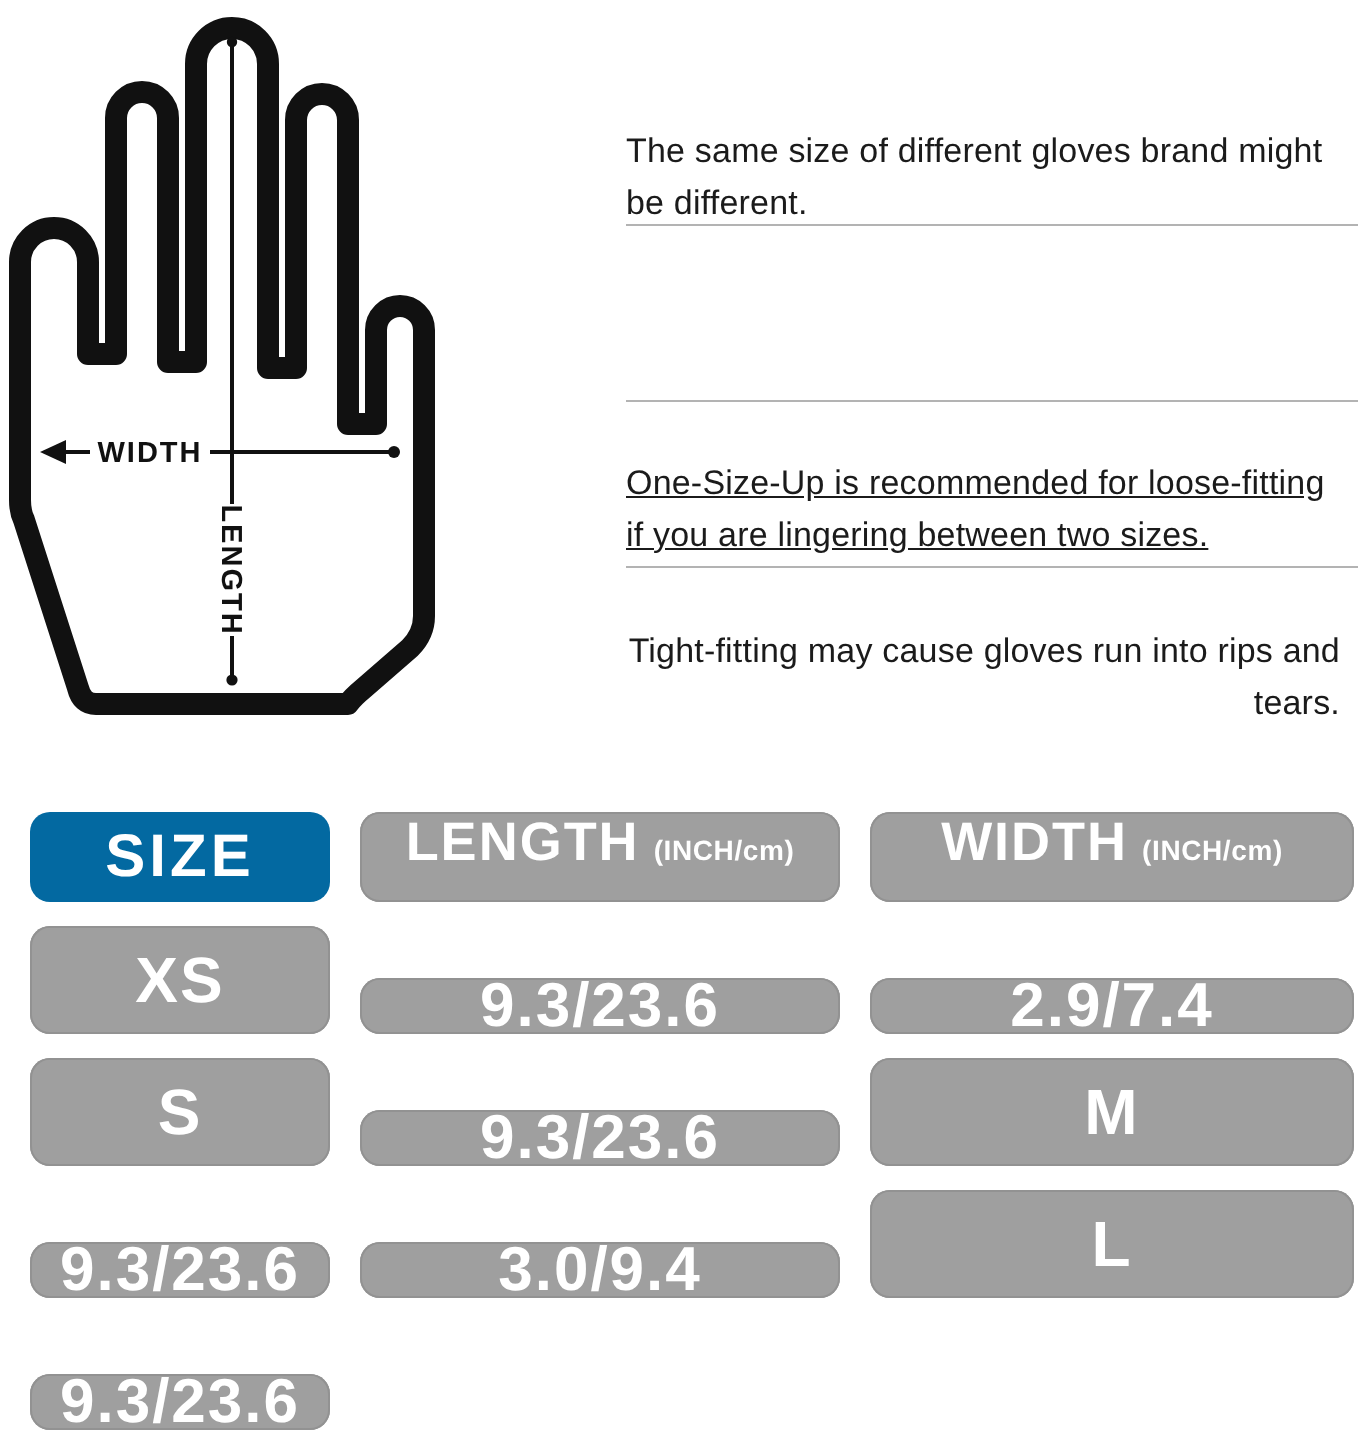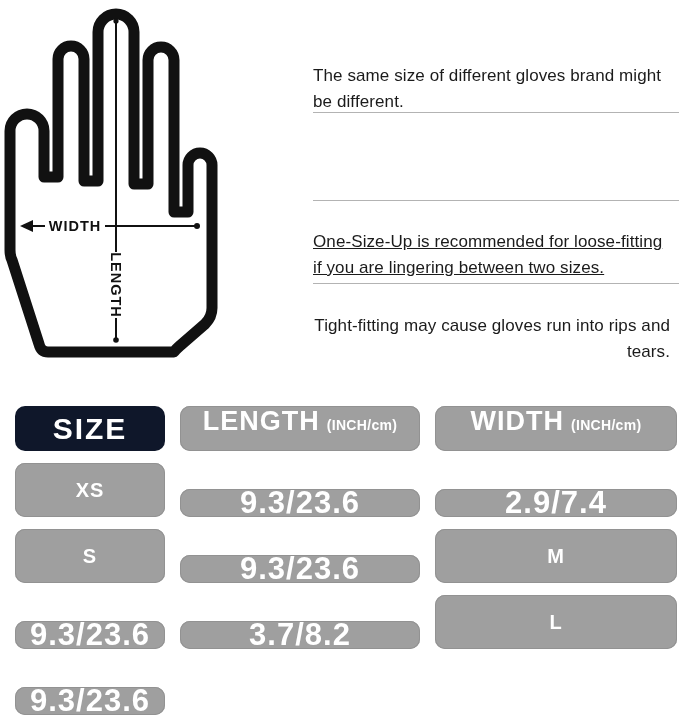--- a/index.html
+++ b/index.html
@@ -32,25 +32,25 @@
     display:grid;
     grid-template-columns:150px 240px 242px;
     grid-template-rows:45px 54px 54px 54px 54px;
     column-gap:15px; row-gap:12px;
   }
   .cell {
     border-radius:10px; display:flex; align-items:center; justify-content:center;
     color:#ffffff; font-weight:bold; white-space:nowrap;
   }
   .cell.gray { background:#9f9f9f; box-shadow: inset 0 0 0 1px #929292, inset 0 1px 0 #ababab; }
-  .cell.black { background:#0f172a; }
+  .cell.black { background:#0369a1; }
   .header-size { font-size:30px; letter-spacing:2px; }
   .header-measure { align-items:baseline; gap:7px; font-size:27px; letter-spacing:1px; }
   .header-measure .unit { font-size:14px; letter-spacing:0.3px; }
-  .row-size { font-size:20px; letter-spacing:1px;text-align:center; }
+  .row-size { font-size:32px; letter-spacing:1px;text-align:center; }
   .row-val { font-size:31px; letter-spacing:1px;margin-top:26px; }
 </style>
 </head>
 <body>
 
 <div class="page">
 
   <svg class="glove-figure" viewBox="0 0 240 372" width="240" height="372">
 
     <path d="M 174 352
@@ -123,19 +123,19 @@
 
     <div class="cell gray row-size">XS</div>
     <div class="cell gray row-val">9.3/23.6</div>
     <div class="cell gray row-val">2.9/7.4</div>
 
     <div class="cell gray row-size">S</div>
     <div class="cell gray row-val">9.3/23.6</div>
 
     <div class="cell gray row-size">M</div>
     <div class="cell gray row-val">9.3/23.6</div>
-    <div class="cell gray row-val">3.7/8.2</div>
+    <div class="cell gray row-val">3.0/9.4</div>
 
     <div class="cell gray row-size">L</div>
     <div class="cell gray row-val">9.3/23.6</div>
   </div>
 
 </div>
 
 </body></html>

